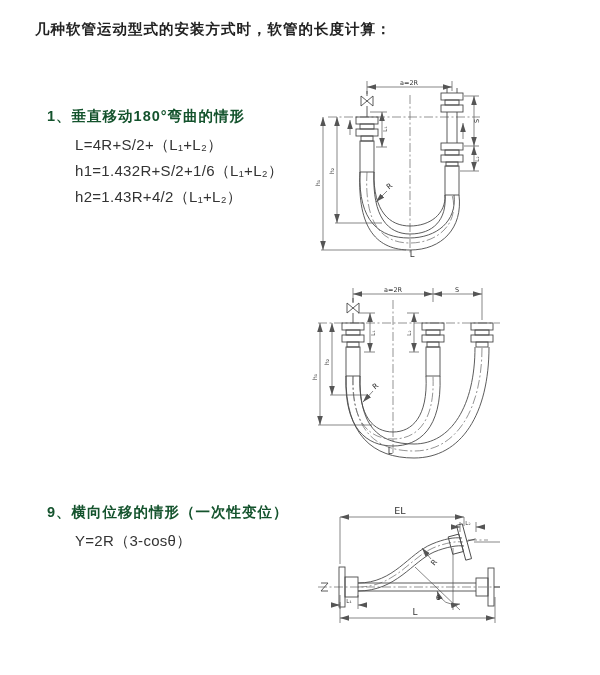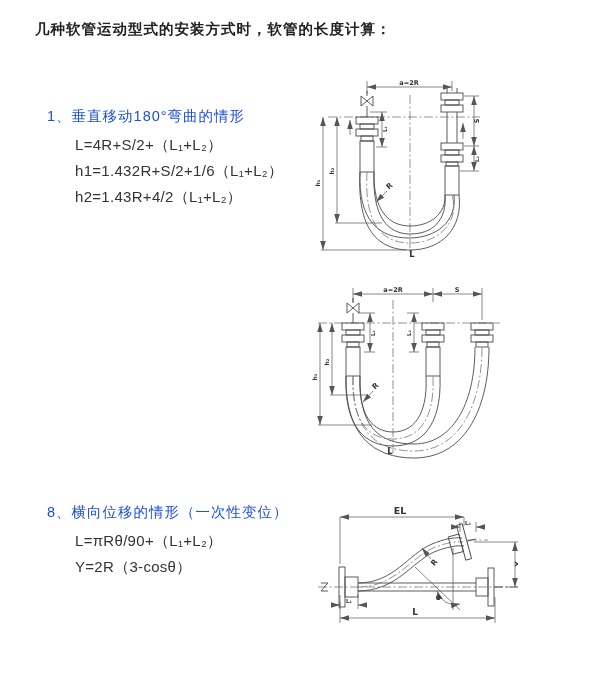--- a/index.html
+++ b/index.html
@@ -1,27 +1,27 @@
 <!DOCTYPE html>
 <html><head>
 <meta charset="utf-8">
 <style>
   html,body{margin:0;padding:0;background:#ffffff;}
   .page{
     position:relative;width:500px;height:675px;background:#fff;overflow:hidden;
-    font-family:"Liberation Sans","DejaVu Sans",sans-serif;color:#2b2b2b;padding-left:18px;
+    font-family:"Liberation Sans","DejaVu Sans",sans-serif;color:#2b2b2b;
   }
   .title{
     position:absolute;left:35px;top:20px;font-size:14.5px;font-weight:bold;
     letter-spacing:1px;color:#222;
   }
   .section{position:absolute;}
-  .sec-heading{font-size:14.5px;font-weight:normal;color:#1d4ed8;letter-spacing:1px;height:26px;line-height:20px;}
+  .sec-heading{font-size:14.5px;font-weight:bold;color:#14532d;letter-spacing:1px;height:26px;line-height:20px;}
   .formula{font-size:15px;color:#333;height:26px;line-height:26px;margin-left:28px;letter-spacing:0.3px;}
-  .diagram{position:absolute;font-weight:bold;}
+  .diagram{position:absolute;}
   svg{display:block;}
   svg .lines{stroke:#4a4a4a;stroke-width:0.9;fill:none;stroke-linecap:butt;}
   svg .dims{stroke:#555;stroke-width:0.7;fill:none;}
   svg .cl{stroke:#666;stroke-width:0.7;fill:none;stroke-dasharray:9 2.5 2 2.5;}
   svg text{font-family:"DejaVu Sans",sans-serif;fill:#333;stroke:none;}
 </style>
 </head>
 <body>
 
 <div class="page">
@@ -30,22 +30,21 @@
 
   <div class="section" style="left:47px;top:106px">
     <div class="sec-heading">1、垂直移动180°弯曲的情形</div>
     <div class="formula">L=4R+S/2+（L₁+L₂）</div>
     <div class="formula">h1=1.432R+S/2+1/6（L₁+L₂）</div>
     <div class="formula">h2=1.43R+4/2（L₁+L₂）</div>
   </div>
 
 
   <div class="section" style="left:47px;top:502px">
-    <div class="sec-heading">8、横向位移的情形（一次性变位）</div>
-    <div class="formula">L=πRθ/90+（L₁+L₂）</div>
+    <div class="sec-heading">9、横向位移的情形（一次性变位）</div>
     <div class="formula">Y=2R（3-cosθ）</div>
   </div>
 
   <div class="diagram" style="left:310px;top:75px">
   <svg width="290" height="185" viewBox="0 0 290 185">
     <defs>
       <marker id="ar1" markerWidth="10" markerHeight="8" refX="9" refY="4" orient="auto-start-reverse" markerUnits="userSpaceOnUse">
         <path d="M0,1.2 L9,4 L0,6.8 Z" fill="#555"></path>
       </marker>
       <pattern id="hx1" width="4.5" height="4.5" patternUnits="userSpaceOnUse">

